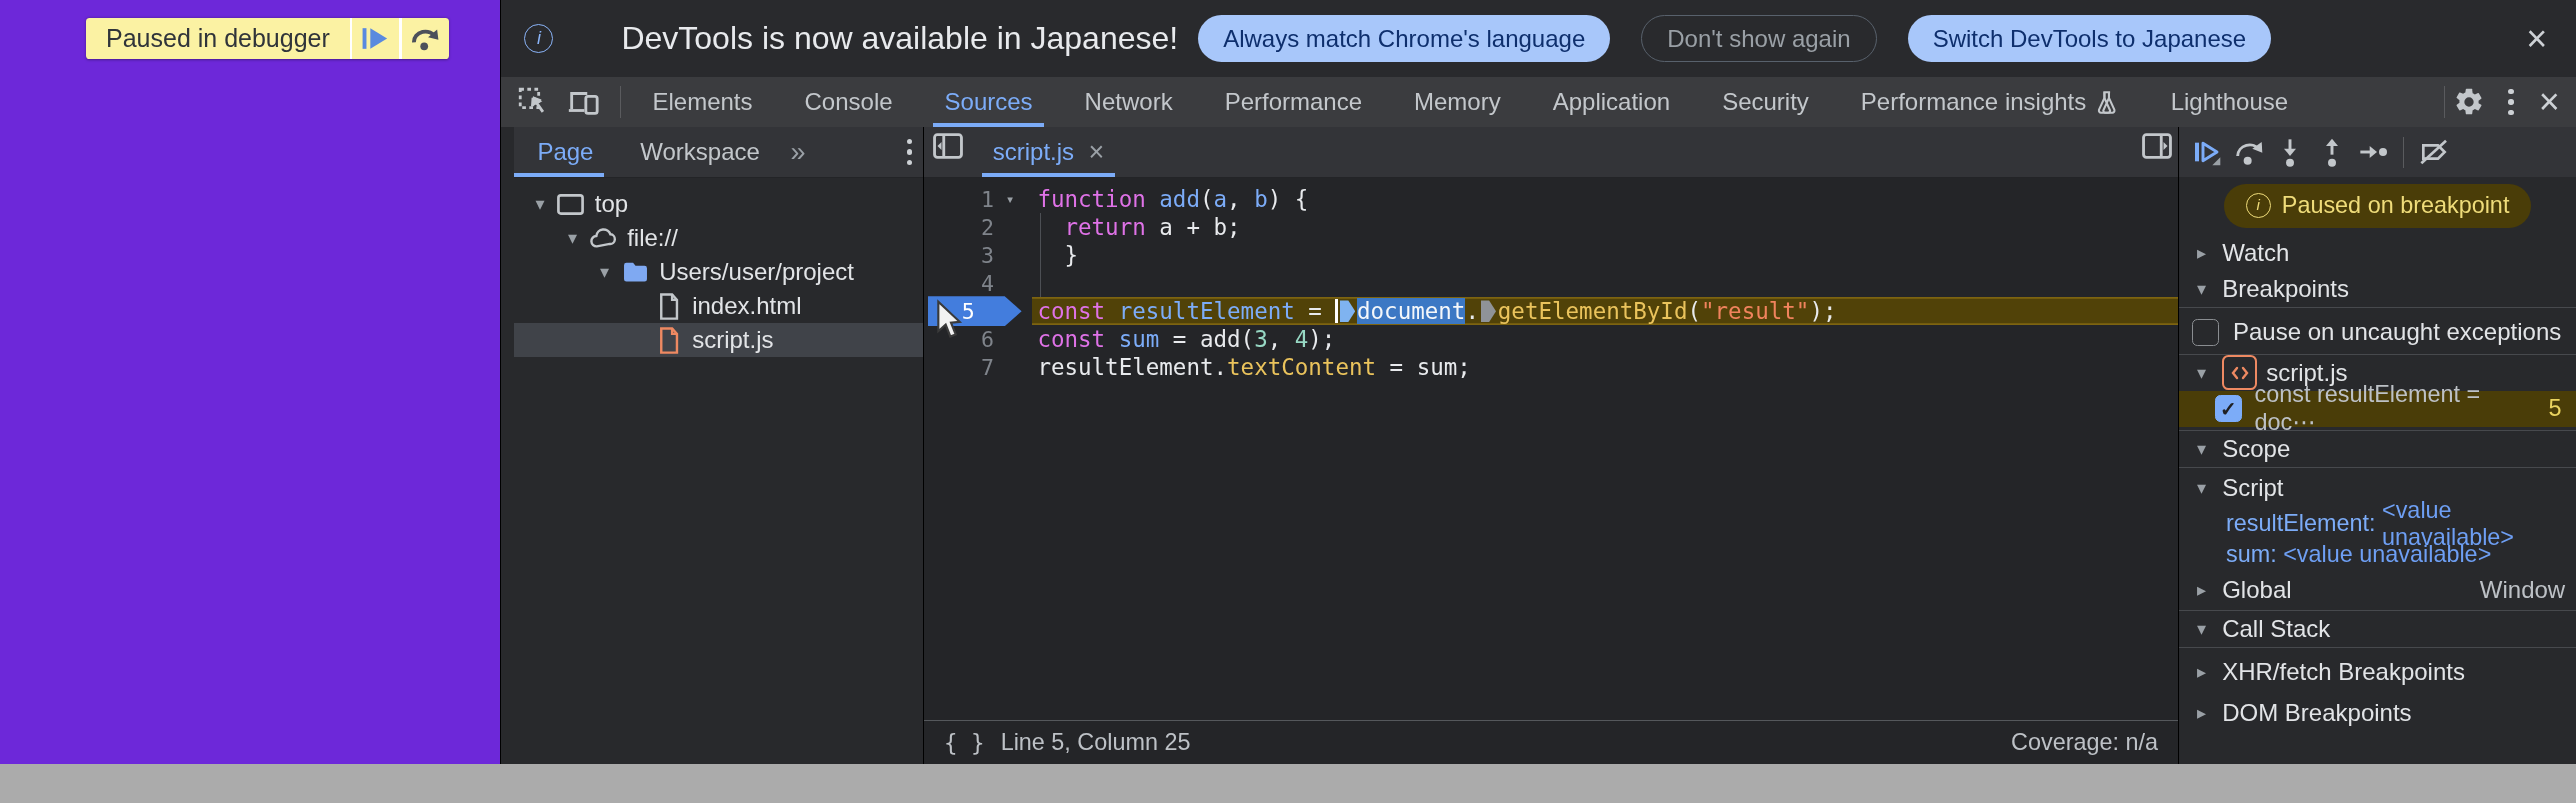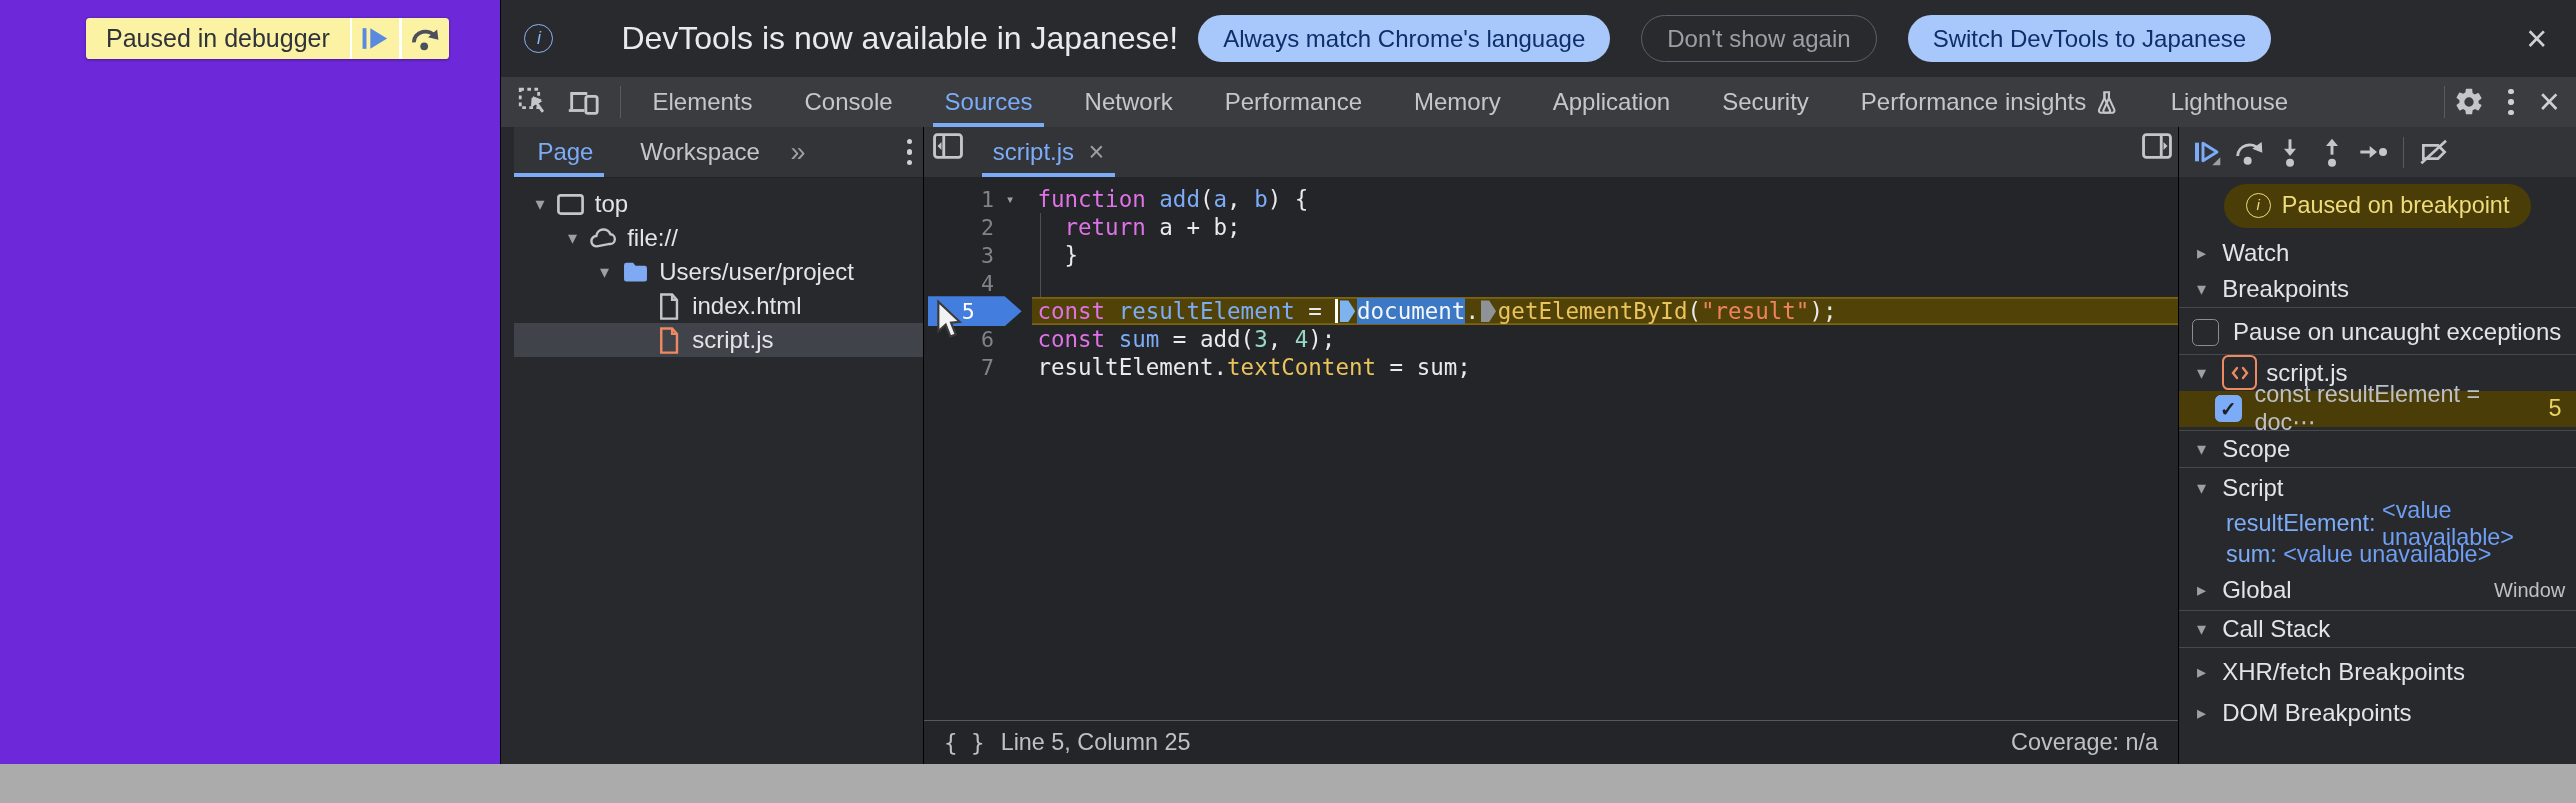--- a/index.html
+++ b/index.html
@@ -94,21 +94,21 @@
   .cbox{width:25px;height:25px;border:1.8px solid #8a8d91;border-radius:5.4px;background:transparent;flex:none;}
   .cbox.checked{background:#7cacf8;border-color:#7cacf8;display:flex;align-items:center;justify-content:center;
                 color:#202124;font-size:20px;font-weight:bold;}
   .bp-item{height:36px;background:#4a3d08;display:flex;align-items:center;gap:12.6px;padding:0 14.4px 0 36px;
            font-size:23.4px;color:#bdc1c6;flex:none;cursor:pointer;}
   .bp-line{margin-left:auto;color:#e9d35f;font-size:23.4px;}
   .sjs-icon{width:31px;height:31px;border:2.7px solid #ee8962;border-radius:6.3px;display:flex;align-items:center;
             justify-content:center;flex:none;}
   .var-row{height:31px;display:flex;align-items:center;padding-left:47px;font-size:23.4px;flex:none;}
   .var-name{color:#7cacf8;} .var-val{color:#6e9ff4;}
-  .right-dim{margin-left:auto;color:#bdc1c6;font-size:20px;text-align:right;}
+  .right-dim{margin-left:auto;color:#bdc1c6;font-size:24px;text-align:right;}
   .frame-row{height:38px;background:#34363b;display:flex;align-items:center;gap:10.8px;padding:0 14.4px 0 9px;
              font-size:24px;color:#e2e4e7;flex:none;cursor:pointer;}
   .frame-loc{margin-left:auto;color:#9aa0a6;}
   svg{display:block;}
 </style>
 </head>
 <body>
 
 <div class="screen">
 

